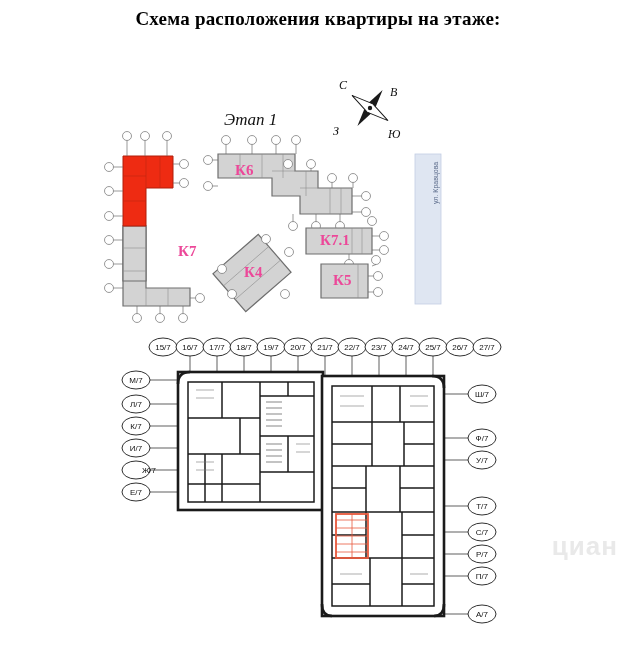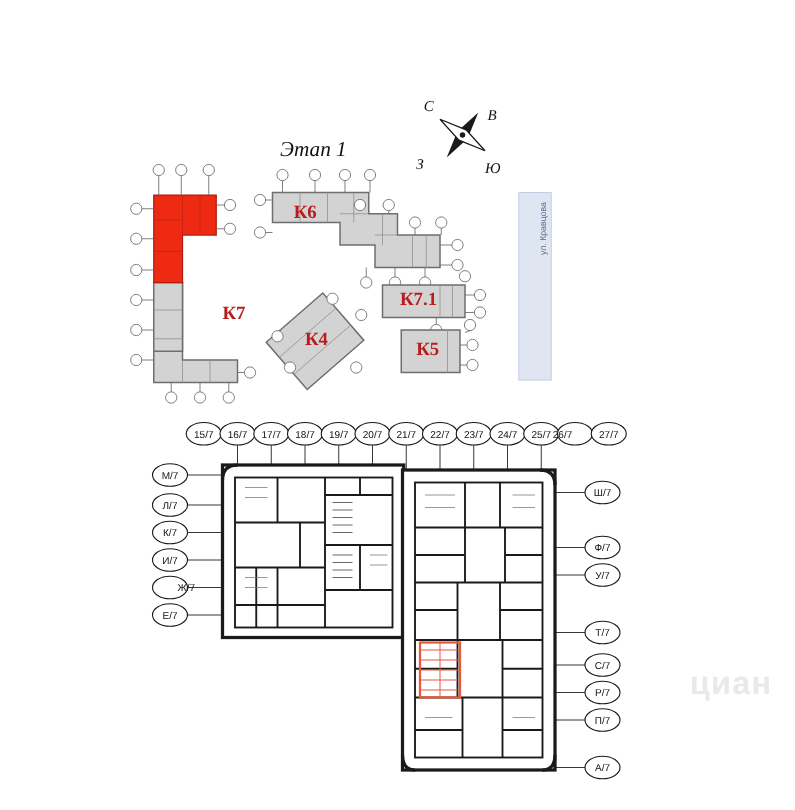--- a/index.html
+++ b/index.html
@@ -37,21 +37,21 @@
     top: 36px;
     left: 0;
     width: 636px;
     height: 290px;
   }
   .blk-label {
     position: absolute;
     font-family: "Liberation Serif", serif;
     font-weight: bold;
     font-size: 15px;
-    color: #b91c1c;
+    color: #ec4899;
   }
   .etap-label {
     position: absolute;
     font-family: "Liberation Serif", serif;
     font-style: italic;
     font-size: 17px;
     color: #111;
   }
   .road-label {
     position: absolute;
@@ -98,20 +98,21 @@
     letter-spacing: 1px;
     user-select: none;
   }
   svg { display: block; }
 </style>
 </head>
 <body>
 
 <div id="page">
 
+  <div class="title">Схема расположения квартиры на этаже:</div>
 
   <div id="siteplan">
 
     <svg width="636" height="290" viewBox="0 0 636 290">
       <g>
 
         <path d="M123 190 L123 270 L190 270 L190 252 L146 252 L146 190 Z" fill="#d3d3d3" stroke="#6e6e6e" stroke-width="1.2"></path>
         <path d="M123 190 L123 245 L146 245 L146 190 Z" fill="#d3d3d3" stroke="#6e6e6e" stroke-width="1.2"></path>
 
         <path d="M123 120 L123 190 L146 190 L146 152 L173 152 L173 120 Z" fill="#ee2b12" stroke="#b01e0b" stroke-width="1"></path>
@@ -438,21 +439,21 @@
     <div class="axis-tag" style="left:176px; top:14px;">16/7</div>
     <div class="axis-tag" style="left:203px; top:14px;">17/7</div>
     <div class="axis-tag" style="left:230px; top:14px;text-align:center;">18/7</div>
     <div class="axis-tag" style="left:257px; top:14px;">19/7</div>
     <div class="axis-tag" style="left:284px; top:14px;">20/7</div>
     <div class="axis-tag" style="left:311px; top:14px;">21/7</div>
     <div class="axis-tag" style="left:338px; top:14px;">22/7</div>
     <div class="axis-tag" style="left:365px; top:14px;">23/7</div>
     <div class="axis-tag" style="left:392px; top:14px;text-align:center;">24/7</div>
     <div class="axis-tag" style="left:419px; top:14px;">25/7</div>
-    <div class="axis-tag" style="left:436px; top:14px;">26/7</div>
+    <div class="axis-tag" style="left:446px; top:14px;">26/7</div>
     <div class="axis-tag" style="left:473px; top:14px;">27/7</div>
 
     <div class="axis-tag" style="left:122px; top:47px;">М/7</div>
     <div class="axis-tag" style="left:122px; top:71px;">Л/7</div>
     <div class="axis-tag" style="left:122px; top:93px;">К/7</div>
     <div class="axis-tag" style="left:122px; top:115px;">И/7</div>
     <div class="axis-tag" style="left:122px; top:137px;padding-left:13px;">Ж/7</div>
     <div class="axis-tag" style="left:122px; top:159px;">Е/7</div>
 
     <div class="axis-tag" style="left:468px; top:61px;">Ш/7</div>

